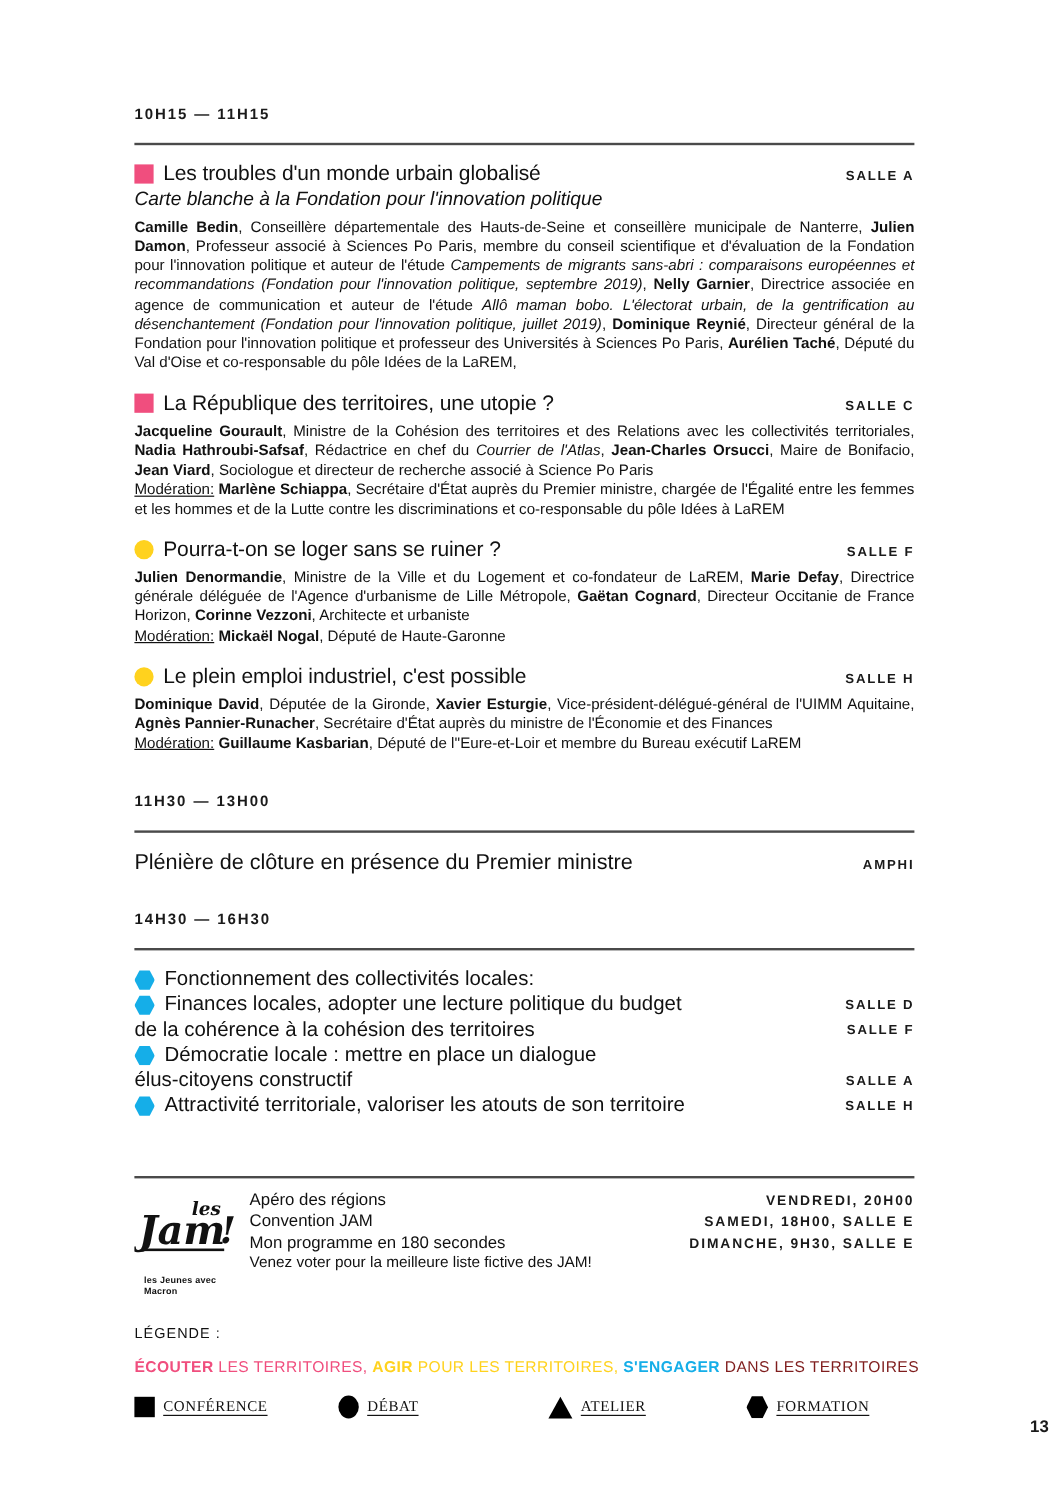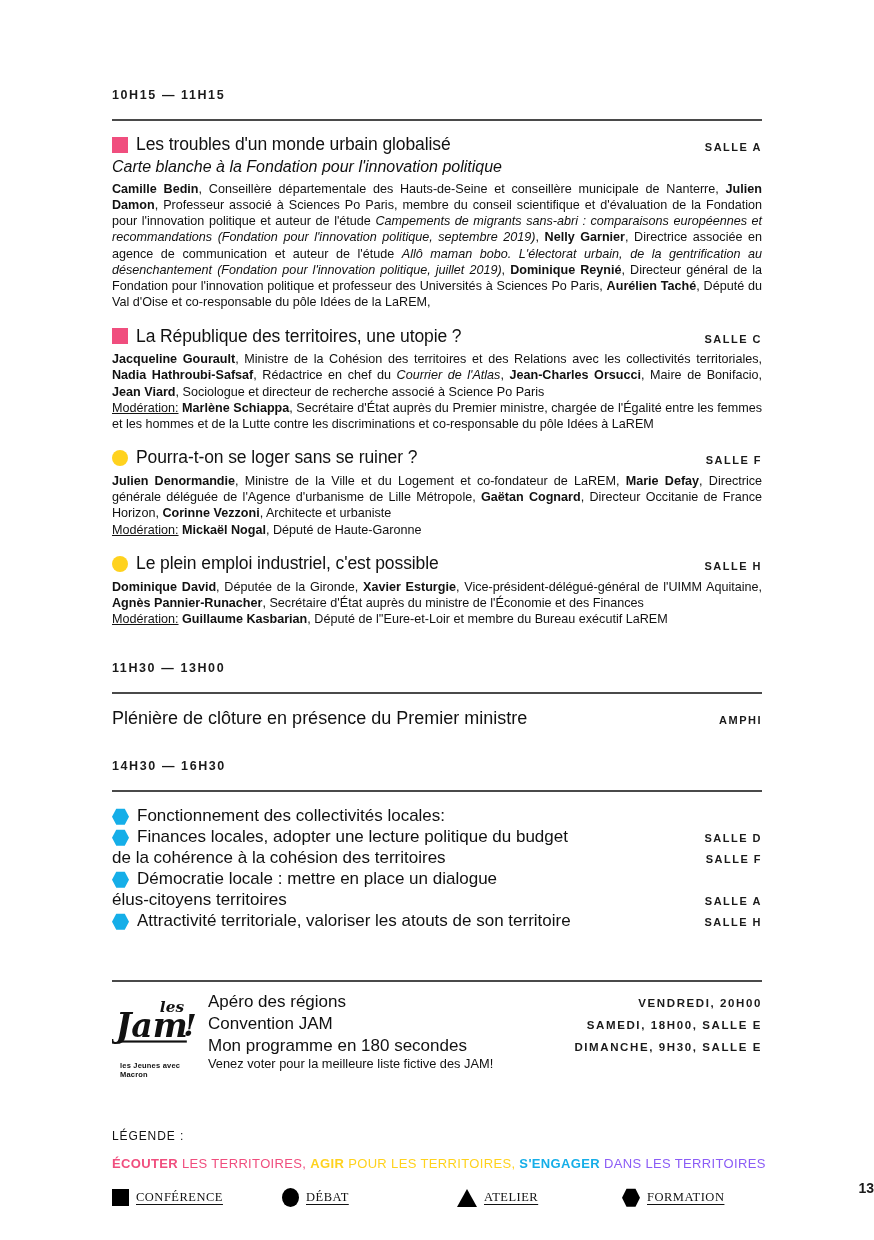--- a/index.html
+++ b/index.html
@@ -165,40 +165,40 @@
     padding-top: 4px;
   }
   .jam-items { flex: 1 1 auto; }
   .jam-row {
     display: flex;
     align-items: baseline;
     justify-content: space-between;
     gap: 12px;
   }
   .jam-name {
-    font-size: 17px;
+    font-size: 14px;
     line-height: 1.28;
     color: #111;
   }
   .jam-when {
     font-size: 11.5px;
     font-weight: bold;
     letter-spacing: 1.6px;
     white-space: nowrap;
     color: #1a1a1a;
   }
   .jam-sub {
     font-size: 12.8px;
     line-height: 1.25;
     color: #111;
     margin-top: -1px;
   }
 
   
-  .legend { margin-top: 50px; }
+  .legend { margin-top: 24px; }
   .legend-title {
     font-size: 12px;
     letter-spacing: 0.9px;
     color: #111;
     margin-bottom: 13px;
   }
   .legend-keywords {
     font-size: 13px;
     letter-spacing: 0.35px;
     margin-bottom: 17px;
@@ -339,21 +339,21 @@
     <div class="ws-row">
       <div class="ws-left">
         <span class="bullet hexagon"></span>
         <span class="ws-text">Démocratie locale : mettre en place un dialogue</span>
       </div>
       <div class="room" style="padding-top:0"></div>
     </div>
 
     <div class="ws-row">
       <div class="ws-left">
-        <span class="ws-text cont">élus-citoyens territoires</span>
+        <span class="ws-text cont">élus-citoyens constructif</span>
       </div>
       <div class="room" style="padding-top:0">SALLE A</div>
     </div>
 
     <div class="ws-row">
       <div class="ws-left">
         <span class="bullet hexagon"></span>
         <span class="ws-text">Attractivité territoriale, valoriser les atouts de son territoire</span>
       </div>
       <div class="room" style="padding-top:0">SALLE H</div>
@@ -395,21 +395,21 @@
     <div class="legend-title">LÉGENDE :</div>
 
     <div class="legend-keywords">
       <span>
         <span class="kw-strong" style="color:#F04E7E">ÉCOUTER</span><span style="color:#F04E7E"> LES TERRITOIRES,</span>
       </span>
       <span>
         <span class="kw-strong" style="color:#FFD21E">AGIR</span><span style="color:#FFD21E"> POUR LES TERRITOIRES,</span>
       </span>
       <span>
-        <span class="kw-strong" style="color:#15AEE8">S'ENGAGER</span><span style="color:#8b5cf6"> DANS LES TERRITOIRES</span>
+        <span class="kw-strong" style="color:#15AEE8">S'ENGAGER</span><span style="color:#7f1d1d"> DANS LES TERRITOIRES</span>
       </span>
     </div>
 
     <div class="legend-shapes">
       <div class="legend-item" style="width:170px">
         <span class="sh-square"></span>
         <span class="lbl">CONFÉRENCE</span>
       </div>
       <div class="legend-item" style="width:175px">
         <span class="sh-circle"></span>

